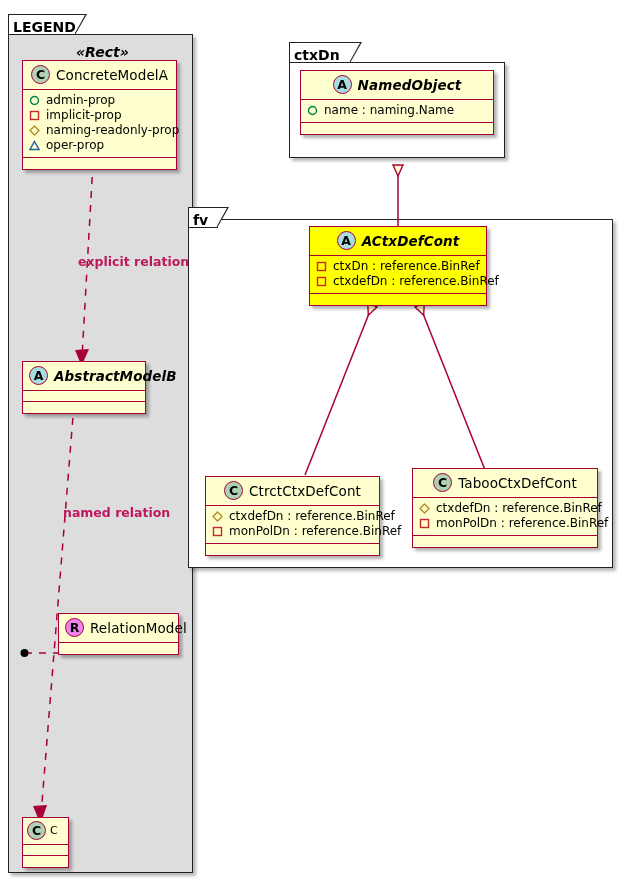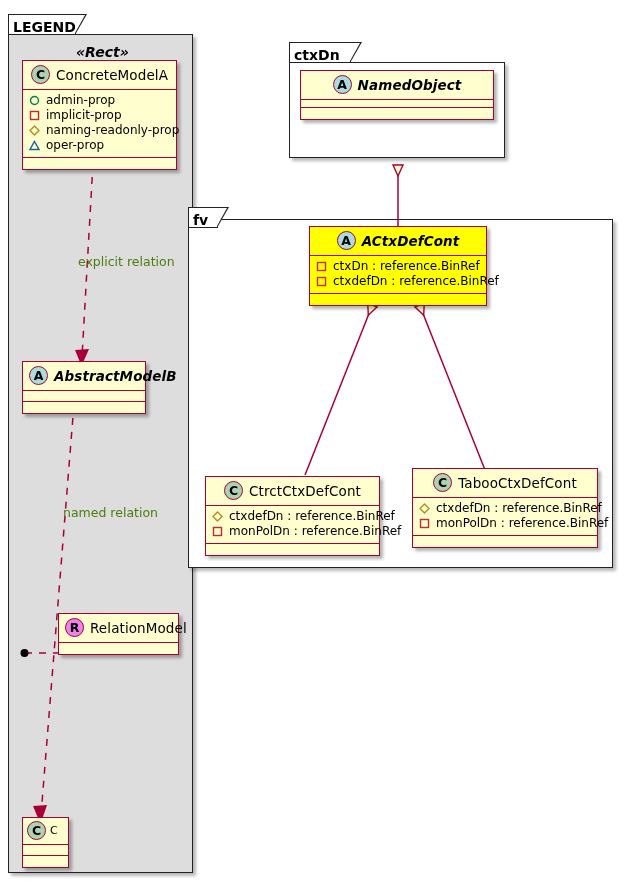--- a/index.html
+++ b/index.html
@@ -101,21 +101,21 @@
 
   
   .stereo{
     position:absolute;
     font-size:14px;font-style:italic;font-weight:bold;color:#000;
     z-index:5;white-space:nowrap;
   }
 
   
   .edge-label{
-    position:absolute;font-size:12.5px;color:#4d7c0f;white-space:nowrap;z-index:6;
+    position:absolute;font-size:12.5px;color:#be185d;white-space:nowrap;z-index:6;font-weight:bold;
   }
 
   
   #edges{position:absolute;left:0;top:0;width:626px;height:881px;z-index:4;pointer-events:none;}
 </style>
 </head>
 <body>
 
 <div id="stage">
 
@@ -258,20 +258,28 @@
   </div>
 
   <div class="cls" style="left:300px;top:70px;width:194px;">
     <div class="cls-head">
       <span class="badge a">
         <span>A</span>
       </span>
       <span class="cls-name ital">NamedObject</span>
     </div>
     <div class="cls-attrs">
+      <div class="attr">
+        <span class="vis">
+          <svg width="11" height="11" viewBox="0 0 11 11">
+              <circle cx="5.5" cy="5.5" r="4" fill="none" stroke="#038048" stroke-width="1.4"></circle>
+            </svg>
+        </span>
+        <span class="txt">name : naming.Name</span>
+      </div>
     </div>
     <div class="cls-ops"></div>
   </div>
 
   <div class="pkg pkg-fv">
     <div class="pkg-tab" style="left:188px;top:207px;height:21px;width:30px;">
       <span>fv</span>
       <span class="fold"></span>
       <span class="fold-in"></span>
     </div>

